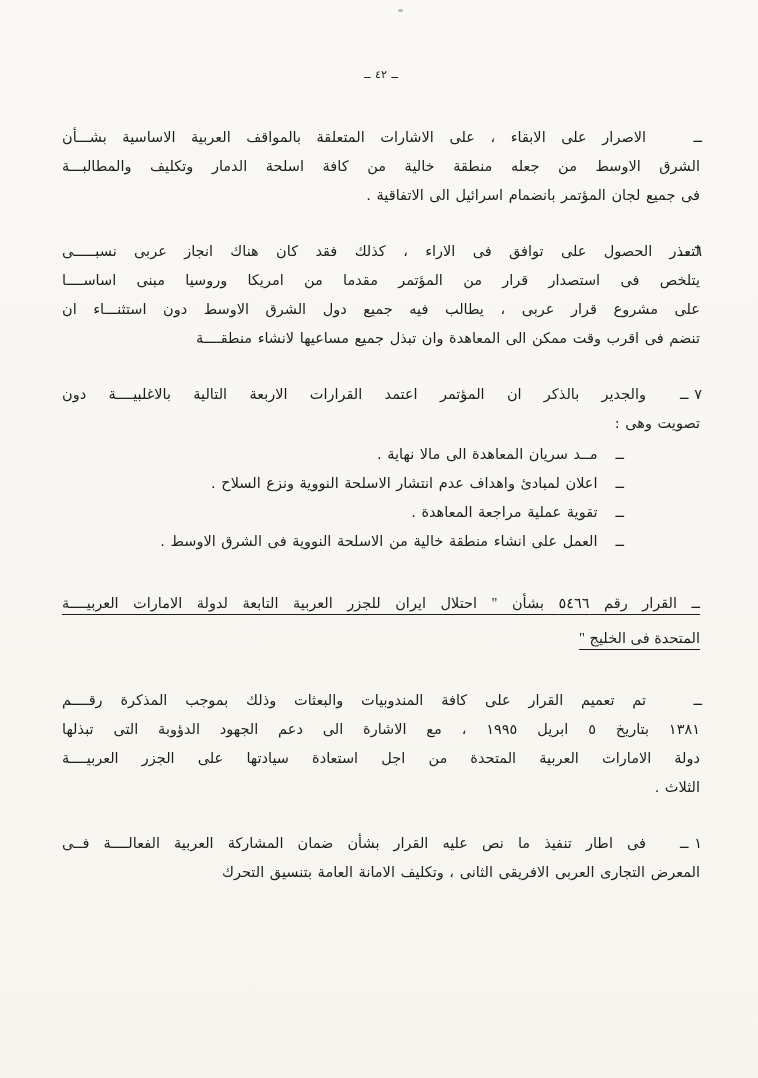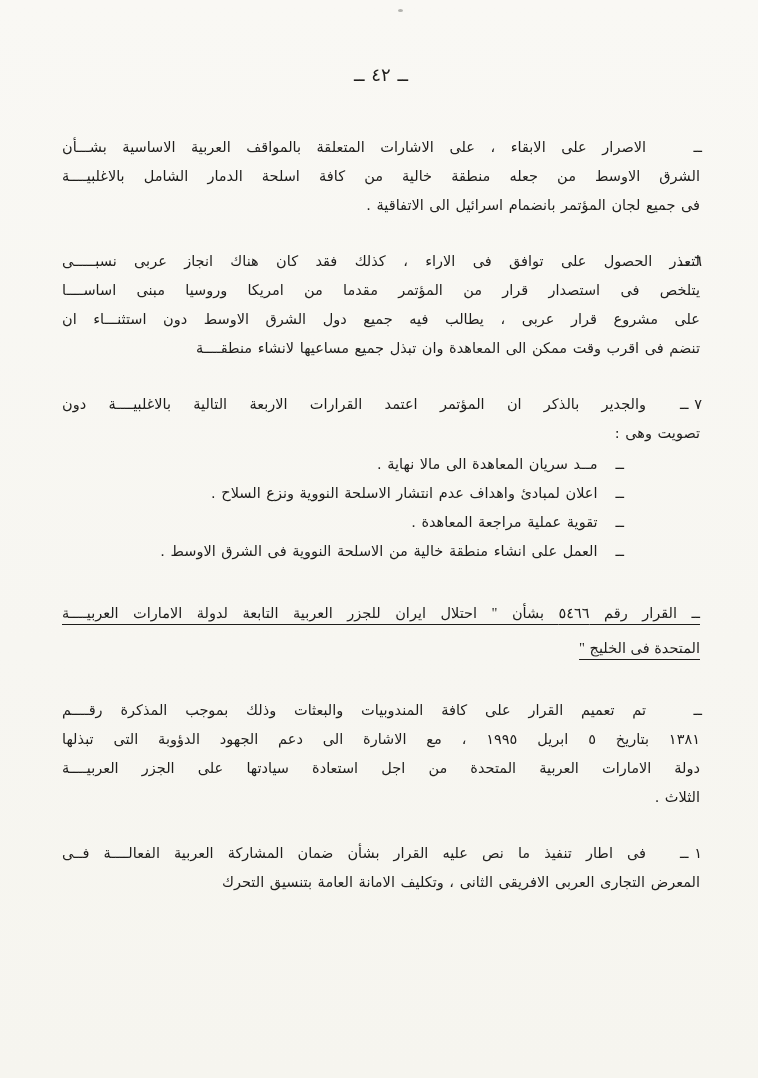--- a/index.html
+++ b/index.html
@@ -29,22 +29,22 @@
     left: 398px;
     width: 5px;
     height: 3px;
     background: #8d8d89;
     border-radius: 50%;
     opacity: .65;
   }
   .page-number {
     text-align: center;
     line-height: 29px;
-    margin-bottom: 44px;
-    font-size: 18px;
+    margin-bottom: 34px;
+    font-size: 11px;
   }
   .para {
     position: relative;
     margin-bottom: 27px;
   }
   .para .marker {
     position: absolute;
     top: 0;
     right: -2px;
     line-height: 29px;
@@ -94,21 +94,21 @@
 
 <div class="page">
   <div class="speck"></div>
 
   <div class="page-number">ــ ٤٢ ــ</div>
 
   <div class="para">
     <span class="marker">ــ</span>
     <div class="lines">
       <div class="line first">الاصرار على الابقاء ، على الاشارات المتعلقة بالمواقف العربية الاساسية بشـــأن</div>
-      <div class="line">الشرق الاوسط من جعله منطقة خالية من كافة اسلحة الدمار الشامل بالاغلبيــــة</div>
+      <div class="line">الشرق الاوسط من جعله منطقة خالية من كافة اسلحة الدمار وتكليف والمطالبـــة</div>
       <div class="line">فى جميع لجان المؤتمر بانضمام اسرائيل الى الاتفاقية .</div>
     </div>
   </div>
 
   <div class="para">
     <span class="marker">٦ ــ</span>
     <div class="lines">
       <div class="line">لتعذر الحصول على توافق فى الاراء ، كذلك فقد كان هناك انجاز عربى نسبـــــى</div>
       <div class="line">يتلخص فى استصدار قرار من المؤتمر مقدما من امريكا وروسيا مبنى اساســــا</div>
       <div class="line">على مشروع قرار عربى ، يطالب فيه جميع دول الشرق الاوسط دون استثنـــاء  ان</div>

